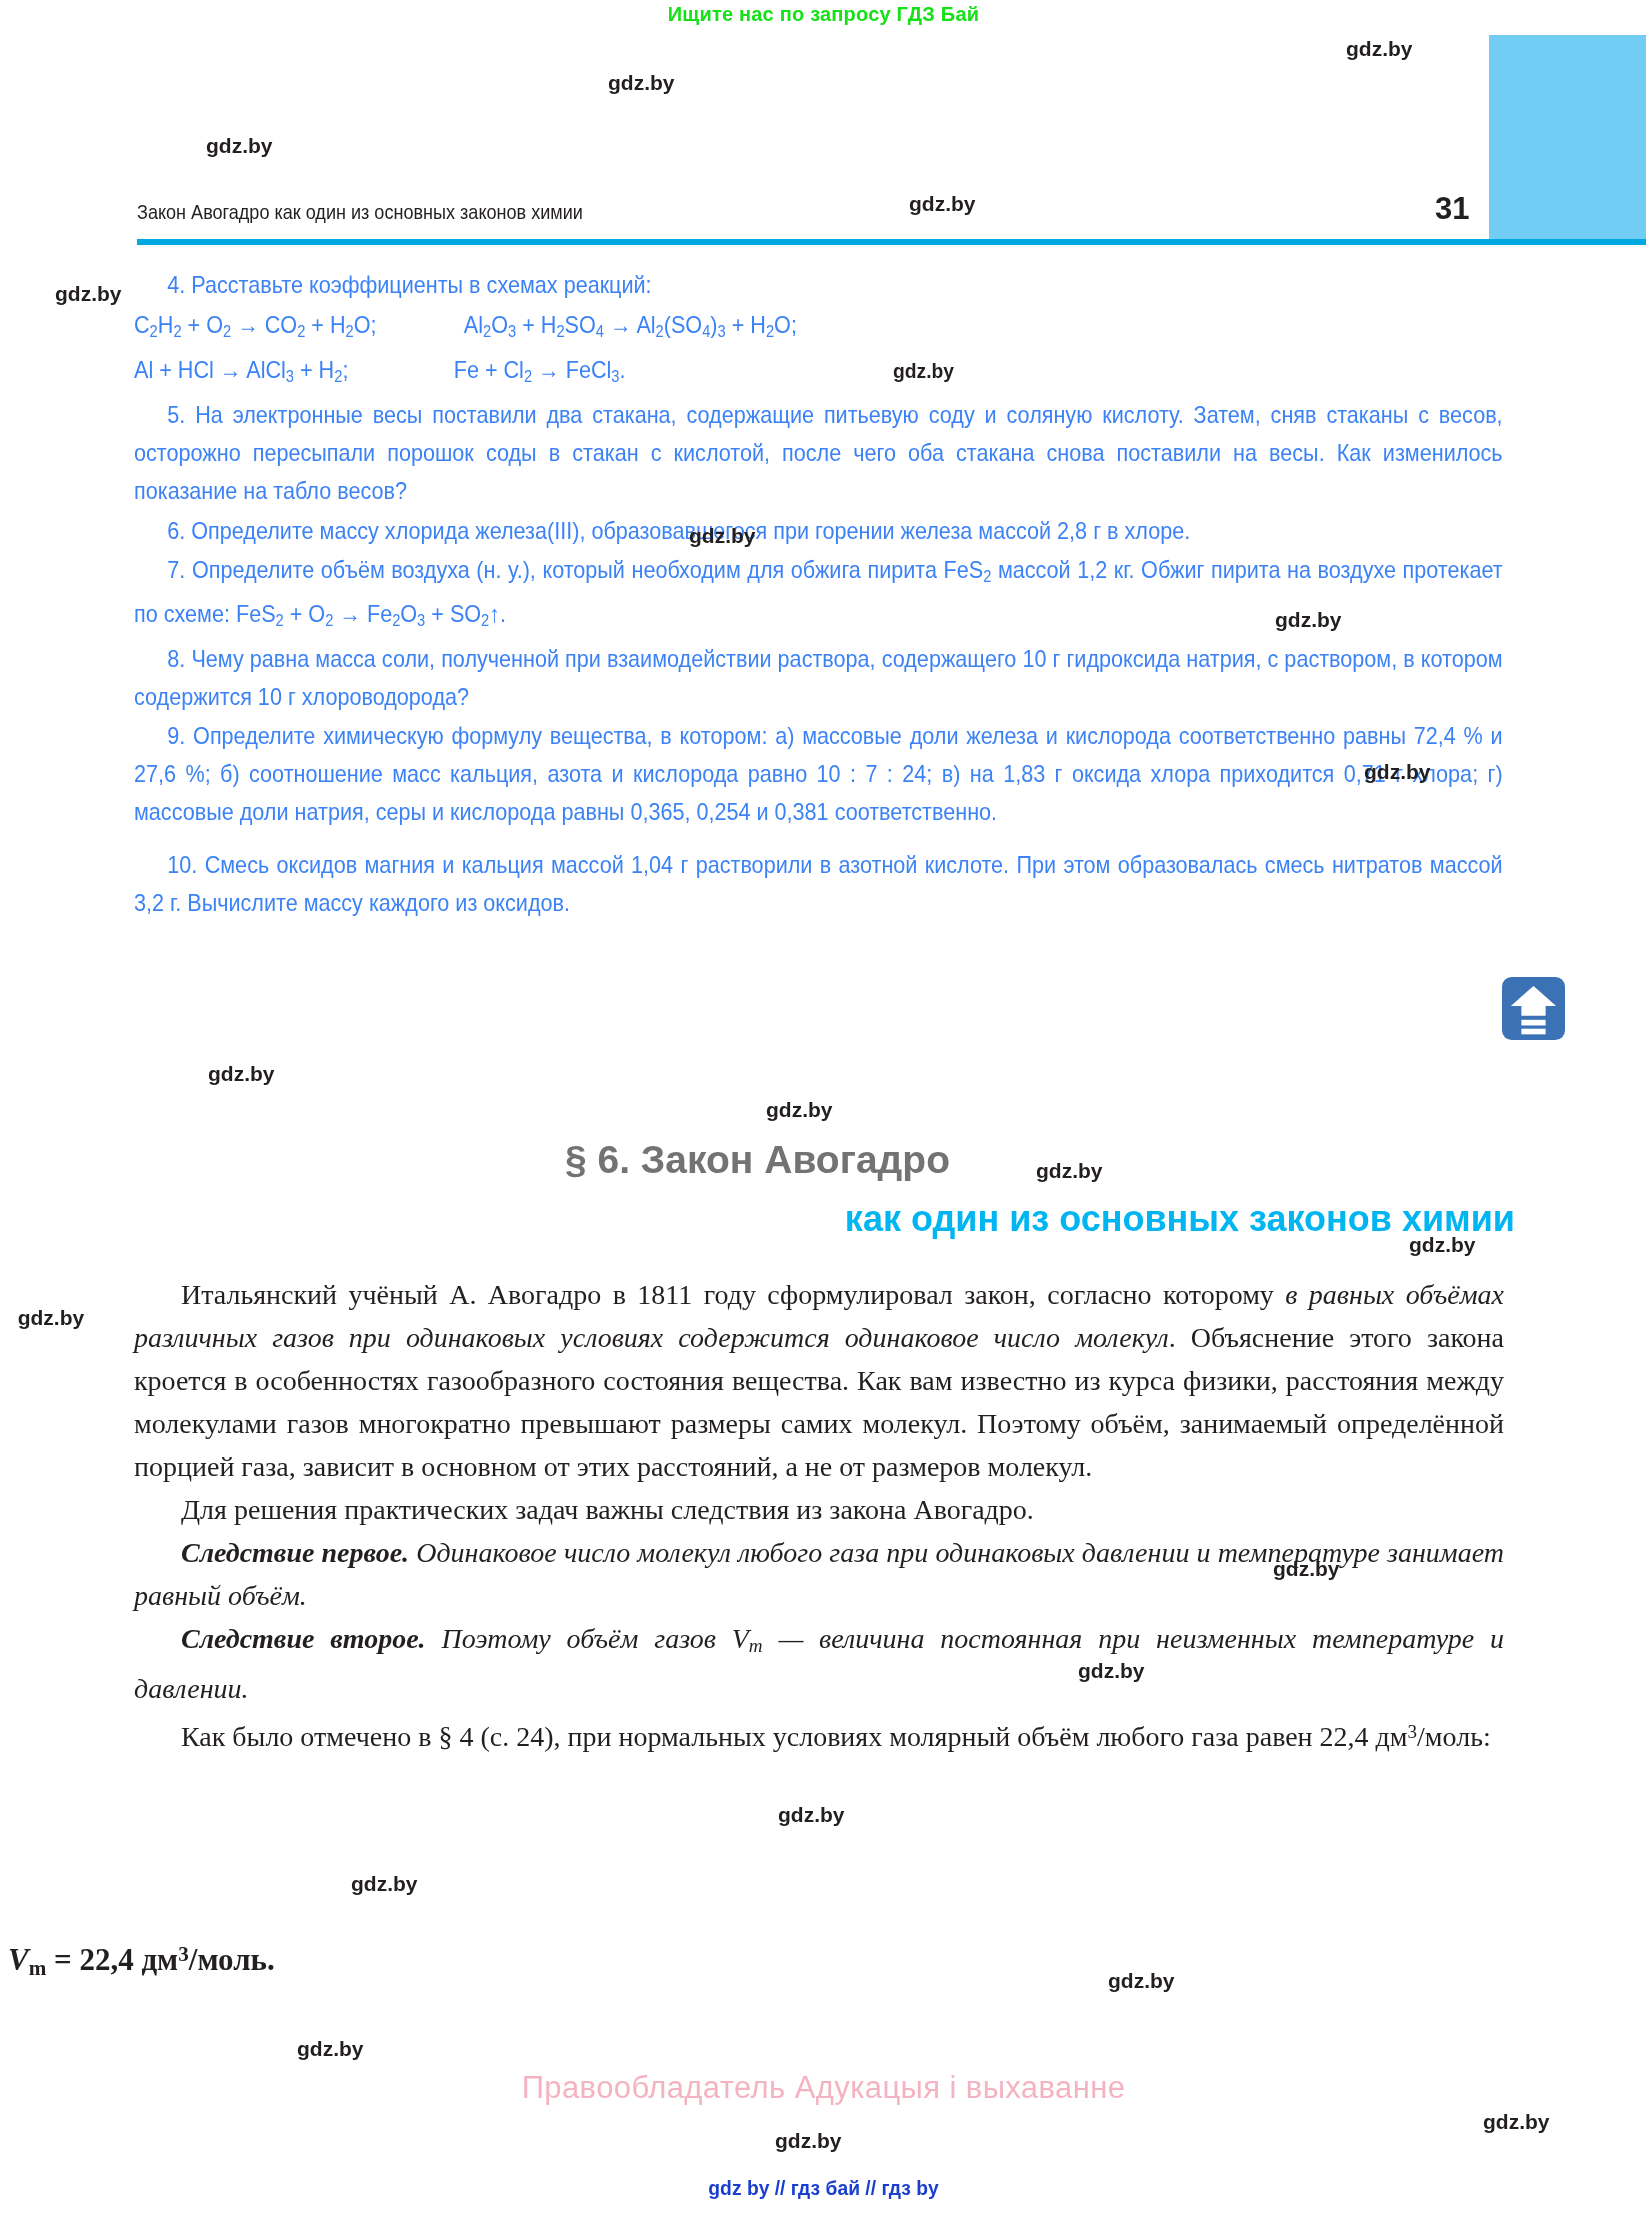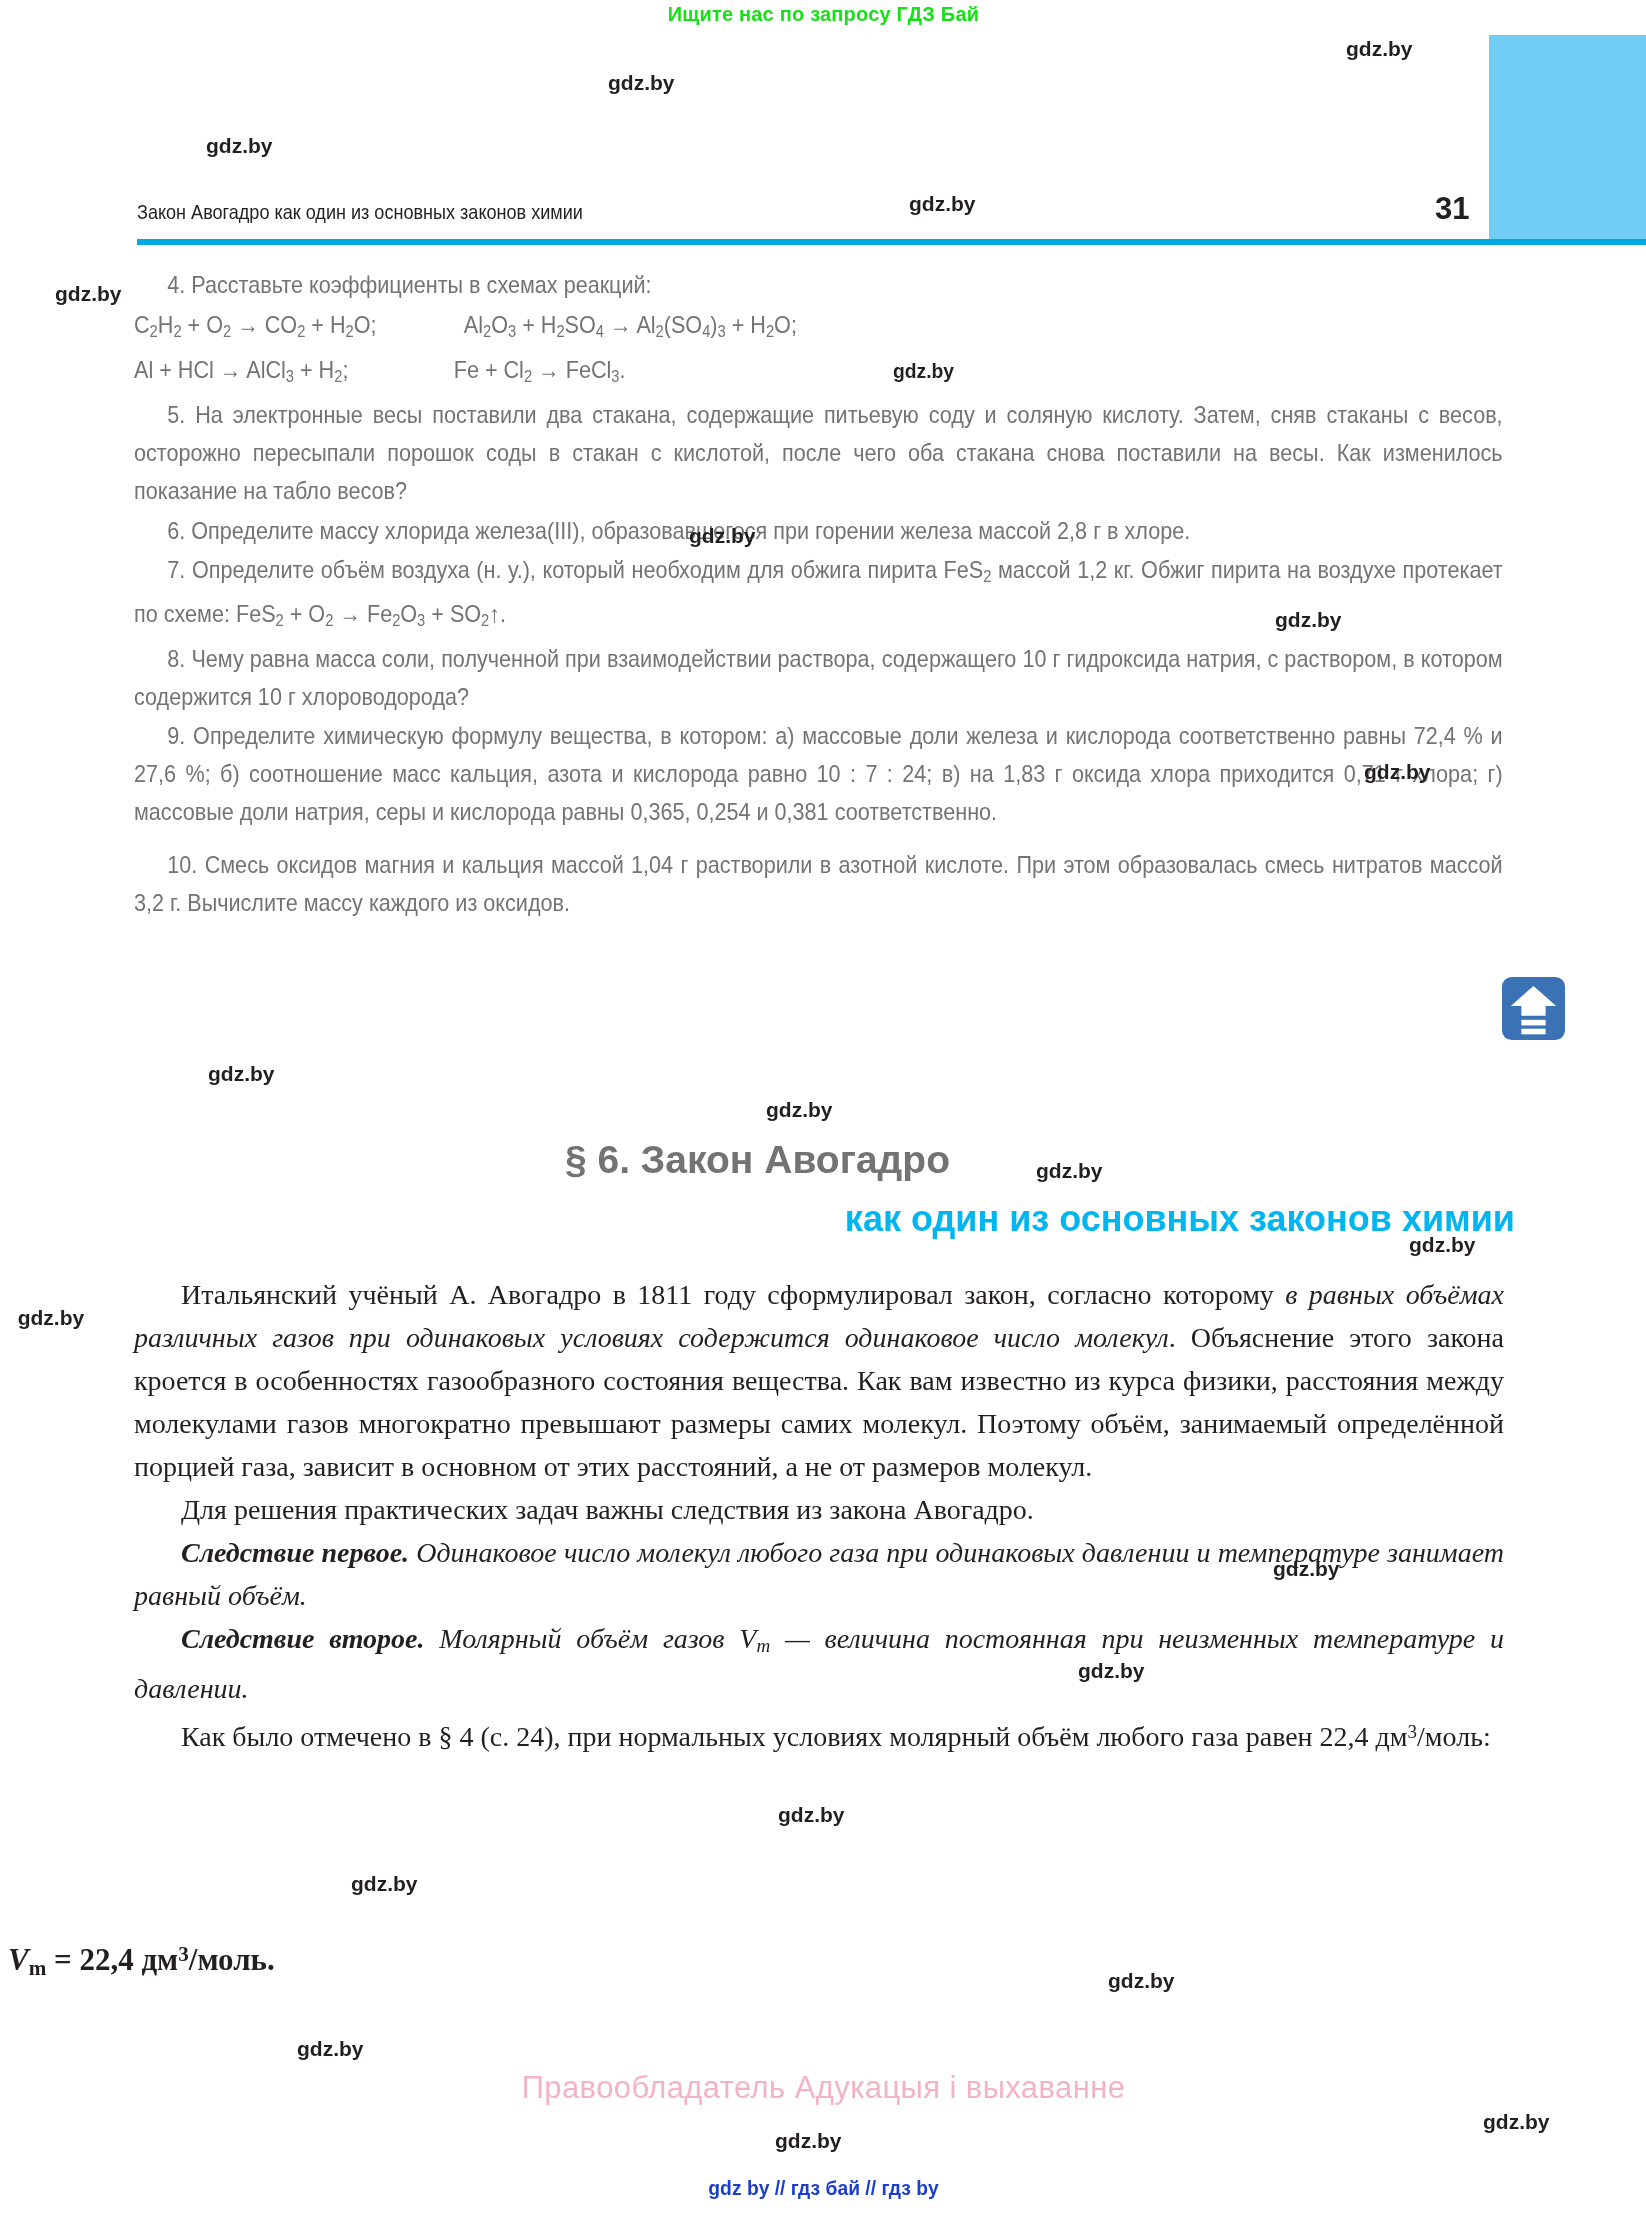--- a/index.html
+++ b/index.html
@@ -76,21 +76,21 @@
 
   
   .ex-block {
     position: absolute;
     left: 134px;
     top: 266px;
     width: 1370px;
     font-family: "Liberation Sans", sans-serif;
     font-size: 24px;
     line-height: 38px;
-    color: #737373;
+    color: #3b82f6;
     text-align: justify;
   }
   .ex-block p {
     margin: 0 0 1.6px 0;
     transform: scaleX(0.90);
     transform-origin: left top;
     width: 111%;
   }
   .ex-block p.ind { text-indent: 37px; }
   .eq-row {
@@ -254,21 +254,21 @@
     </span>
   </div>
 
   <div class="section-title-1">§ 6. Закон Авогадро</div>
   <div class="section-title-2">как один из основных законов химии</div>
 
   <div class="prose">
     <p class="ind"><span>Итальянский учёный А. Авогадро в 1811 году сформулировал закон, согласно которому </span><i>в равных объёмах различных газов при одинаковых условиях содержится одинаковое число молекул</i><span>. Объяснение этого закона кроется в особенностях газообразного состояния вещества. Как вам известно из курса физики, расстояния между молекулами газов многократно превышают размеры самих молекул. Поэтому объём, занимаемый определённой порцией газа, зависит в основном от этих расстояний, а не от размеров молекул.</span></p>
     <p class="ind">Для решения практических задач важны следствия из закона Авогадро.</p>
     <p class="ind"><span class="bi">Следствие первое.</span><i> Одинаковое число молекул любого газа при одинаковых давлении и температуре занимает равный объём.</i></p>
-    <p class="ind"><span class="bi">Следствие второе.</span><i><span> Молярный объём газов V</span><sub>m</sub><span> — величина постоянная при неизменных температуре и давлении.</span></i></p>
+    <p class="ind"><span class="bi">Следствие второе.</span><i><span> Поэтому объём газов V</span><sub>m</sub><span> — величина постоянная при неизменных температуре и давлении.</span></i></p>
     <p class="ind"><span>Как было отмечено в § 4 (с. 24), при нормальных условиях молярный объём любого газа равен 22,4 дм</span><sup>3</sup><span>/моль:</span></p>
   </div>
 
   <div class="formula-center">
     <i>V</i><sub>m</sub><span> = 22,4 дм</span><sup>3</sup><span>/моль.</span>
   </div>
 
   <div class="copyright">Правообладатель Адукацыя і выхаванне</div>
   <div class="footer-links">gdz by  //  гдз бай  //  гдз by</div>
 

